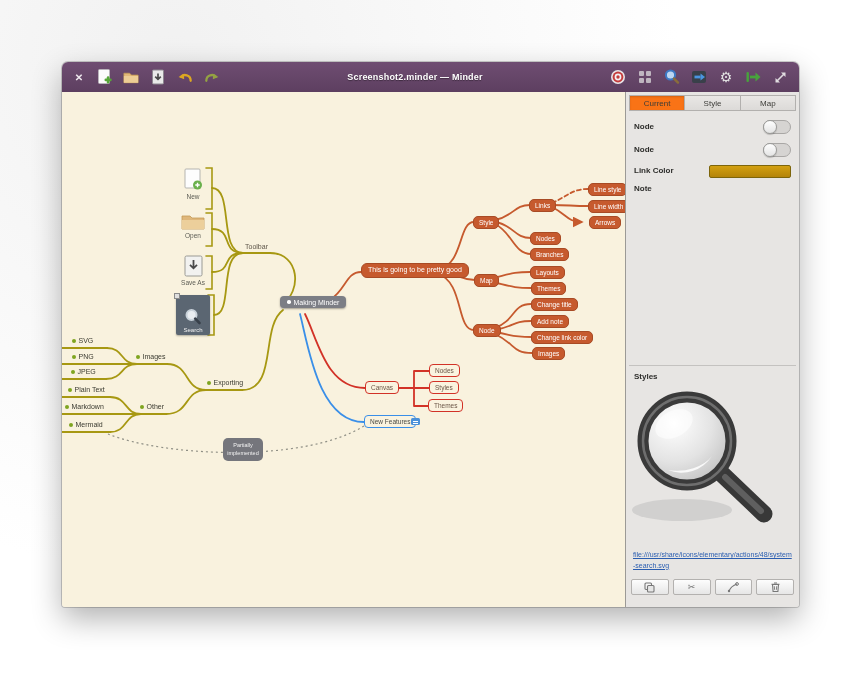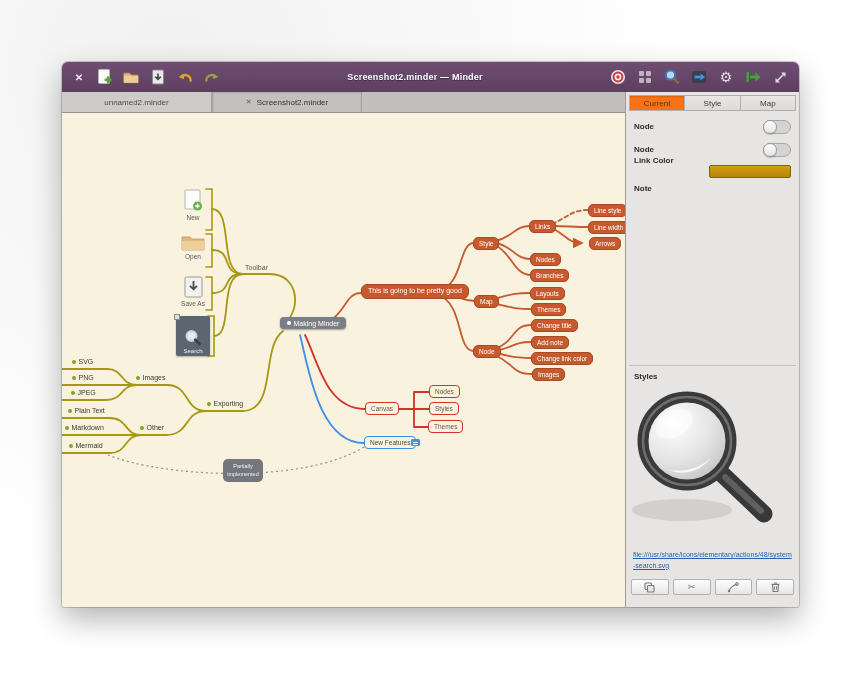--- a/index.html
+++ b/index.html
@@ -166,29 +166,20 @@
         </g>
         <polygon points="12.5,2.5 12.5,7 8,2.5" fill="#e0dce0"></polygon>
         <polygon points="2.5,12.5 2.5,8 7,12.5" fill="#e0dce0"></polygon>
       </svg>
     </div>
   </div>
 
   <div class="body-row">
     <div class="left-col">
 
-      <div class="tabbar">
-        <div class="tab inactive">
-          <span>unnamed2.minder</span>
-        </div>
-        <div class="tab active">
-          <span class="tab-x">✕</span>
-          <span>Screenshot2.minder</span>
-        </div>
-      </div>
 
       <div class="canvas">
         <svg class="map-lines" width="562" height="494" viewBox="0 0 562 494">
           <defs>
             <marker id="ah" markerWidth="7" markerHeight="7" refX="4.5" refY="3" orient="auto">
               <path d="M0,0 L6,3 L0,6 z" fill="#c65a2e"></path>
             </marker>
           </defs>
 
           <g stroke="#a79812" fill="none" stroke-width="1.8" stroke-linecap="round">
@@ -366,21 +357,21 @@
       <div class="sb-label" style="top:30px">Node</div>
       <div class="switch" style="top:28px">
           <span class="knob"></span>
         </div>
 
       <div class="sb-label" style="top:53px">Node</div>
       <div class="switch" style="top:51px">
           <span class="knob"></span>
         </div>
 
-      <div class="sb-label" style="top:64px">Link Color</div>
+      <div class="sb-label" style="top:74px">Link Color</div>
       <div class="swatch" style="top:73px"></div>
 
       <div class="sb-label" style="top:92px">Note</div>
 
       <div class="sb-sep"></div>
       <div class="sb-label" style="top:280px">Styles</div>
 
       <svg style="position:absolute;left:4px;top:292px" width="162" height="160" viewBox="0 0 162 160">
         <defs>
           <radialGradient id="lens" cx="35%" cy="30%" r="80%">

